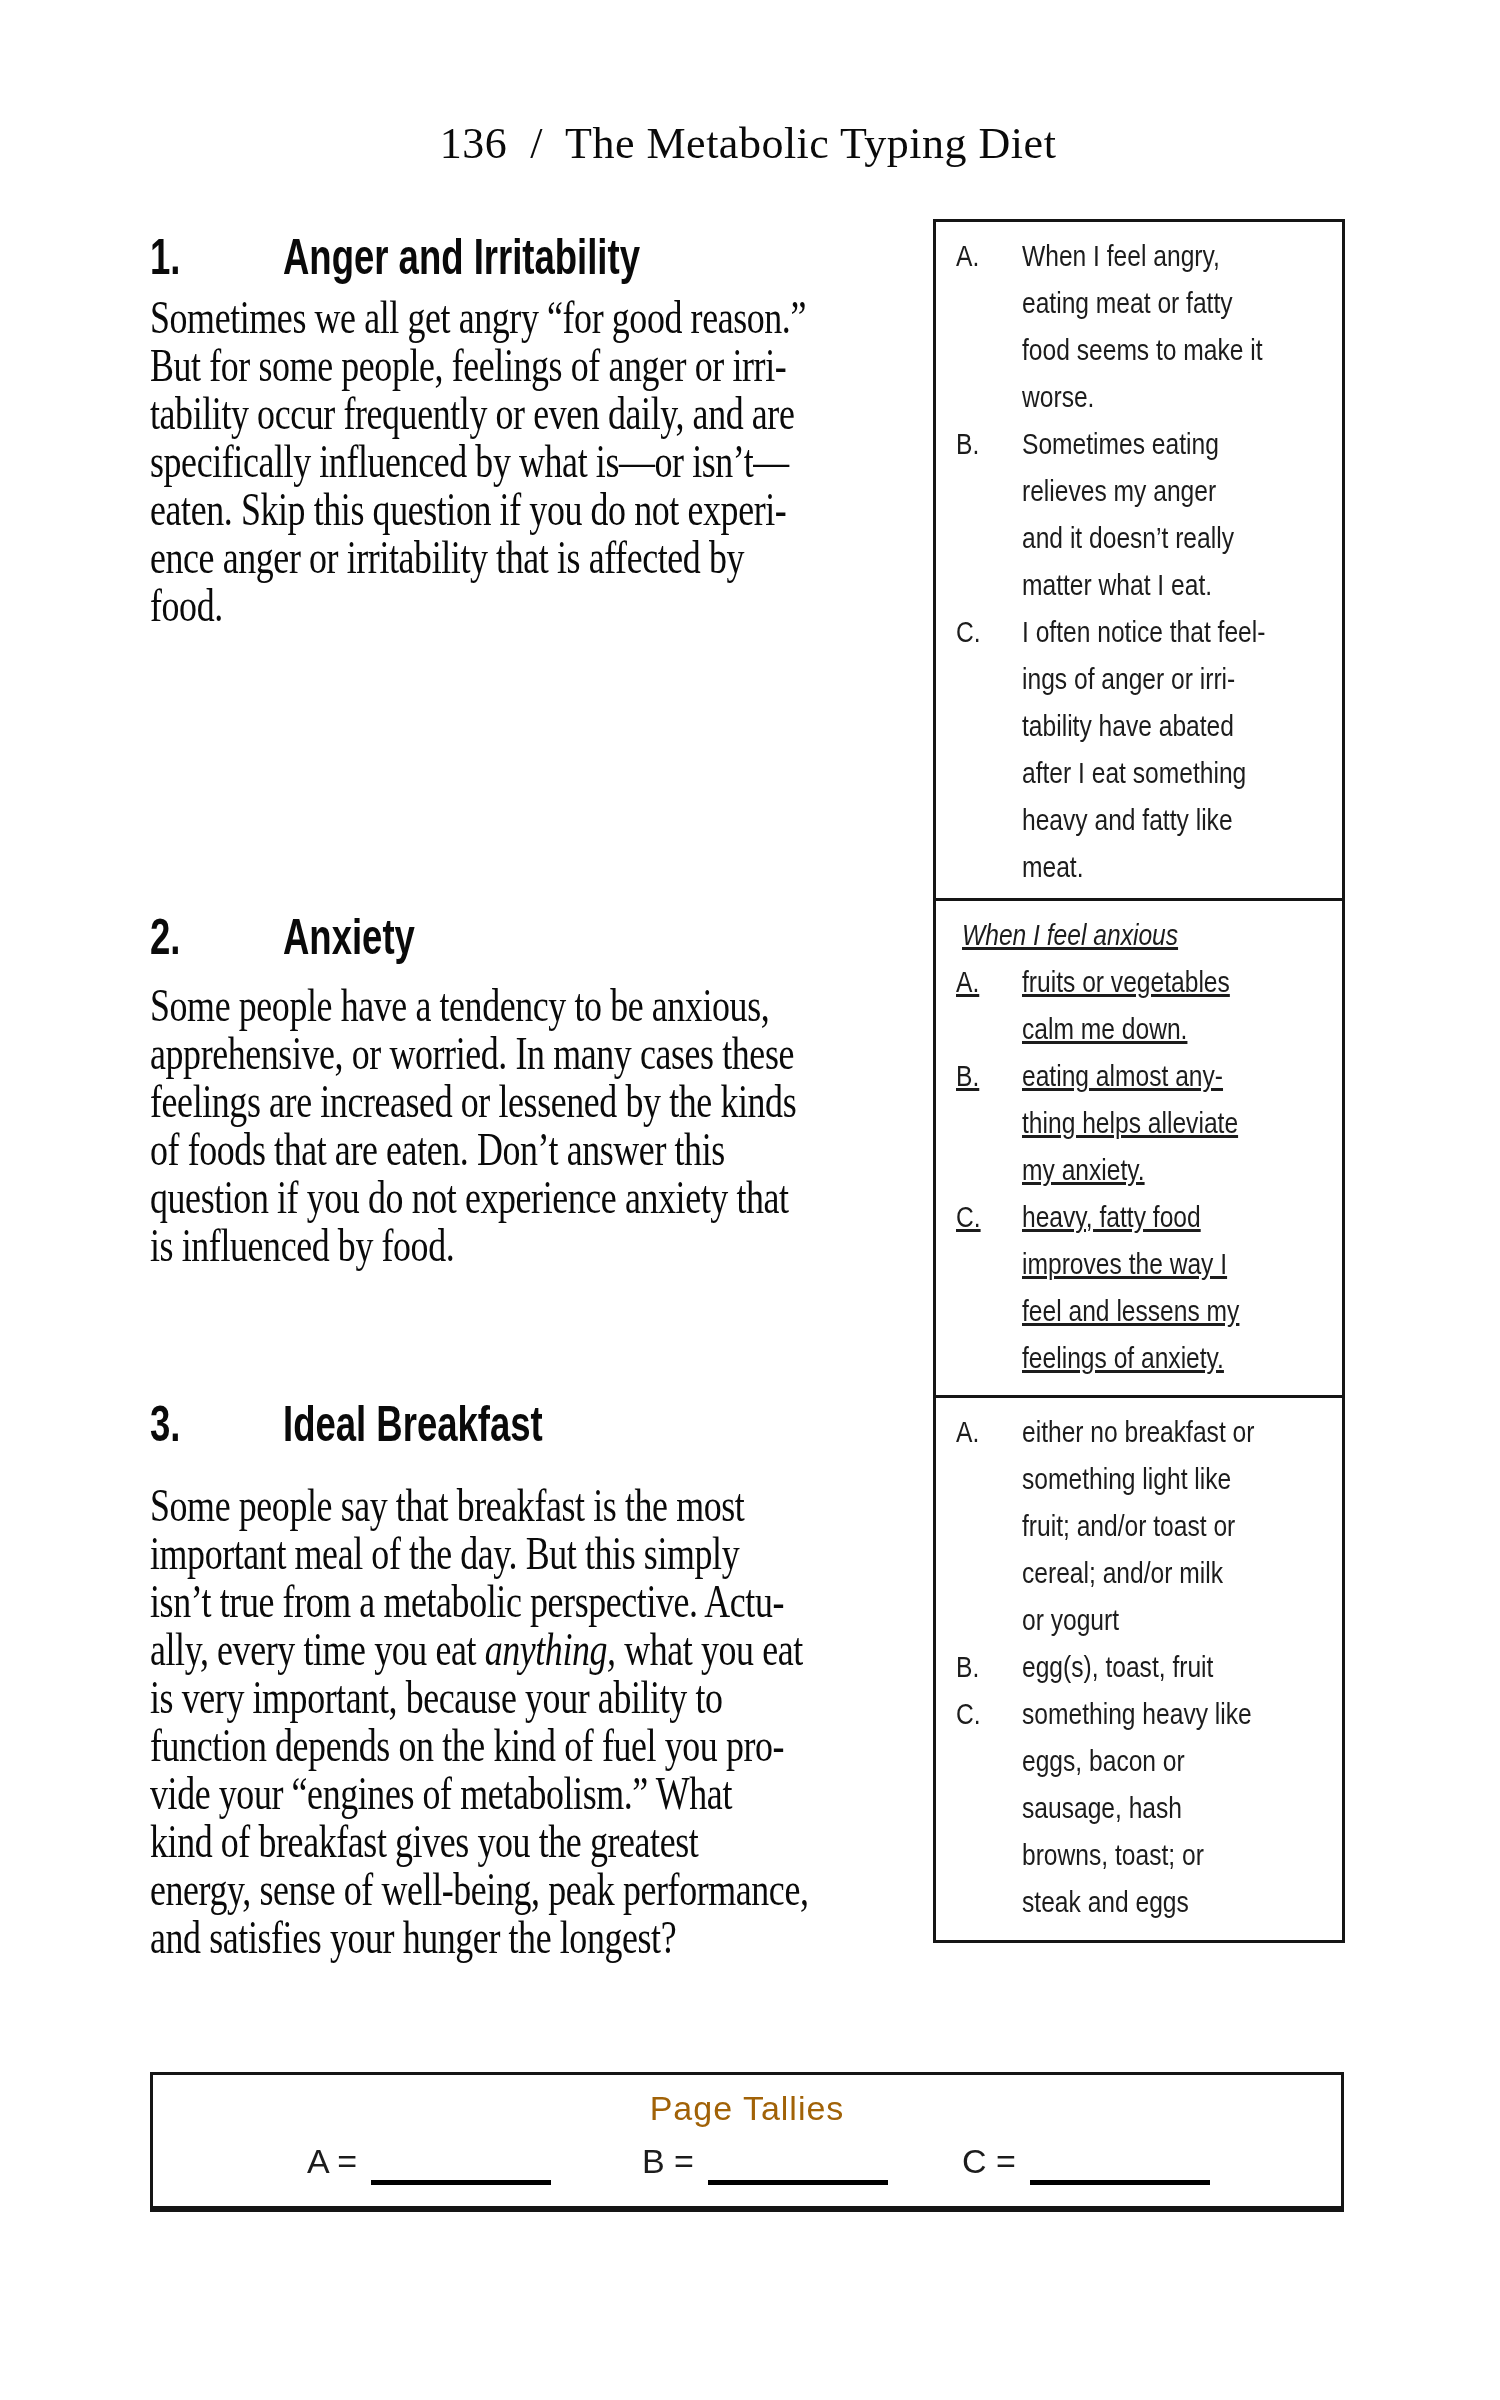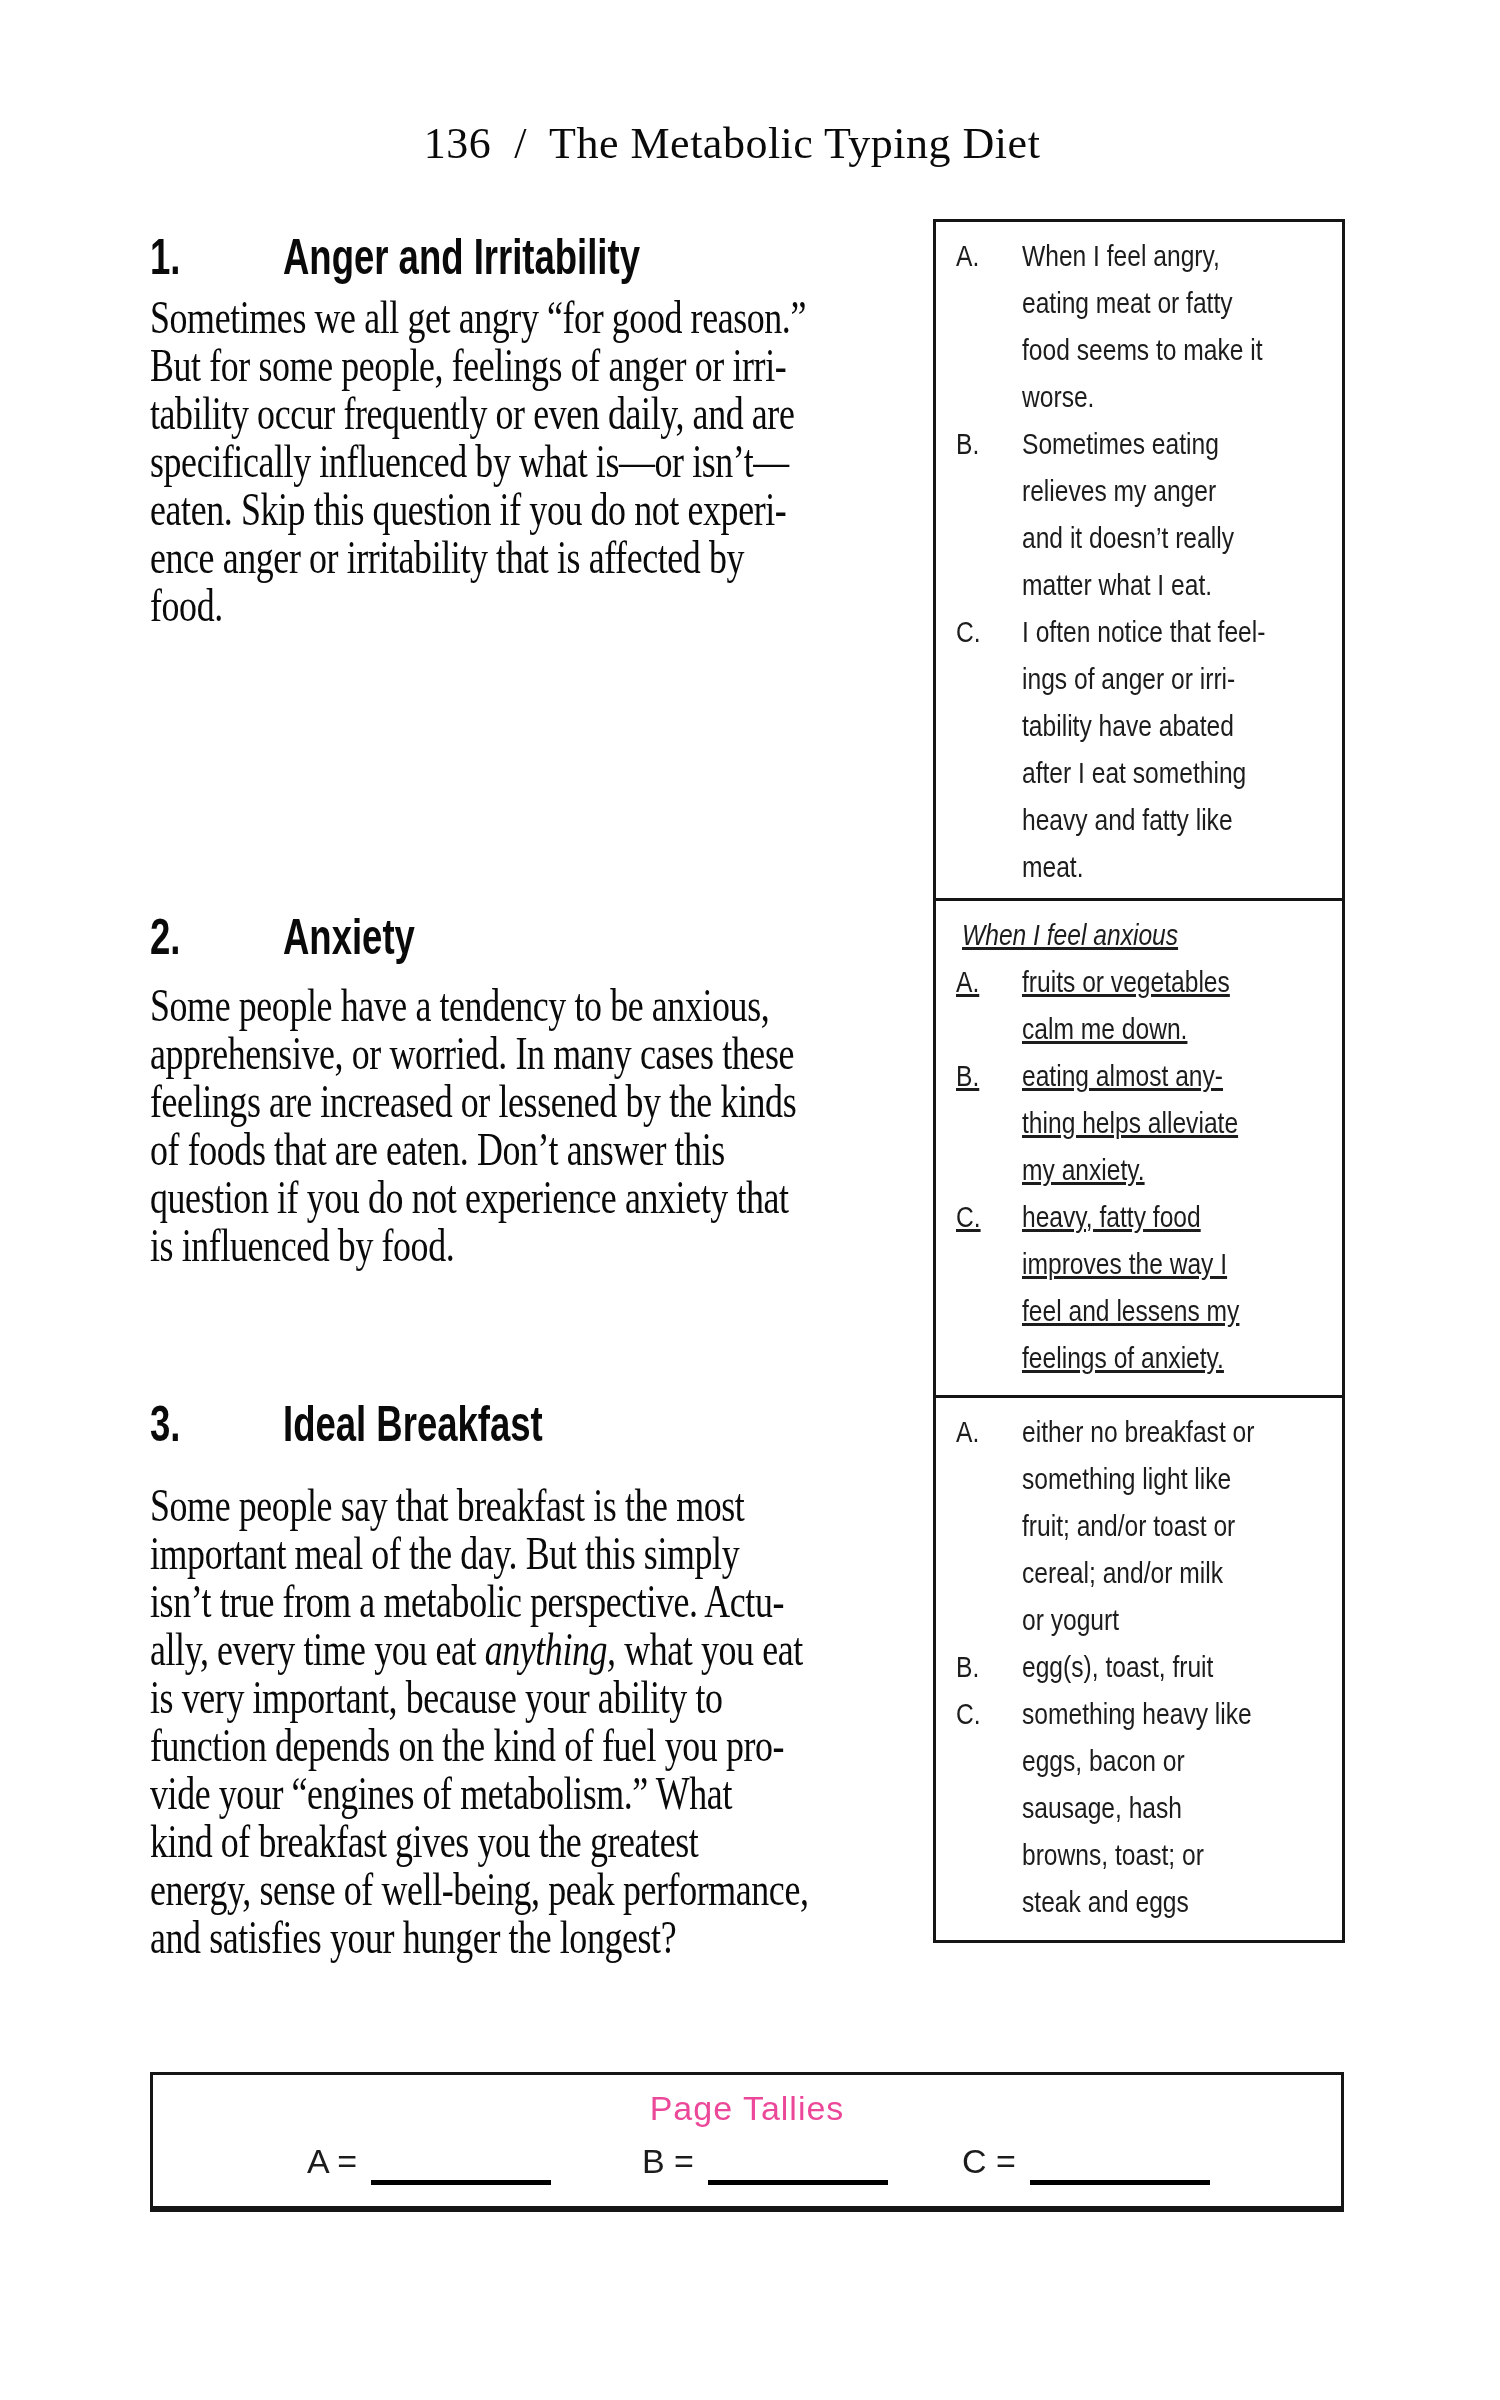--- a/index.html
+++ b/index.html
@@ -9,21 +9,21 @@
     height: 2400px;
     background: #ffffff;
     margin: 0 auto;
     overflow: hidden;
     color: #0a0a0a;
   }
 
   
   .page-header {
     position: absolute;
-    left: 134px; top: 118px; width: 1196px;
+    left: 150px; top: 118px; width: 1196px;
     text-align: center;
     font: 44px/52px "Liberation Serif", serif;
     letter-spacing: 0.5px;
     color: #0a0a0a;
     white-space: pre;
   }
 
   
   .q-head {
     position: absolute;
@@ -92,21 +92,21 @@
     box-sizing: border-box;
     border: 3px solid #151515;
     border-bottom-width: 6px;
     background: #fff;
   }
   .tally-title {
     text-align: center;
     margin-top: 14px;
     font: 34px/38px "Liberation Sans", sans-serif;
     letter-spacing: 1px;
-    color: #ec4899;
+    color: #a16207;
   }
   .tally-item {
     position: absolute;
     top: 66px;
     font: 34px/40px "Liberation Sans", sans-serif;
     color: #1c1c1c;
     white-space: nowrap;
   }
   .tally-item.t-a { left: 154px; }
   .tally-item.t-b { left: 489px; }

